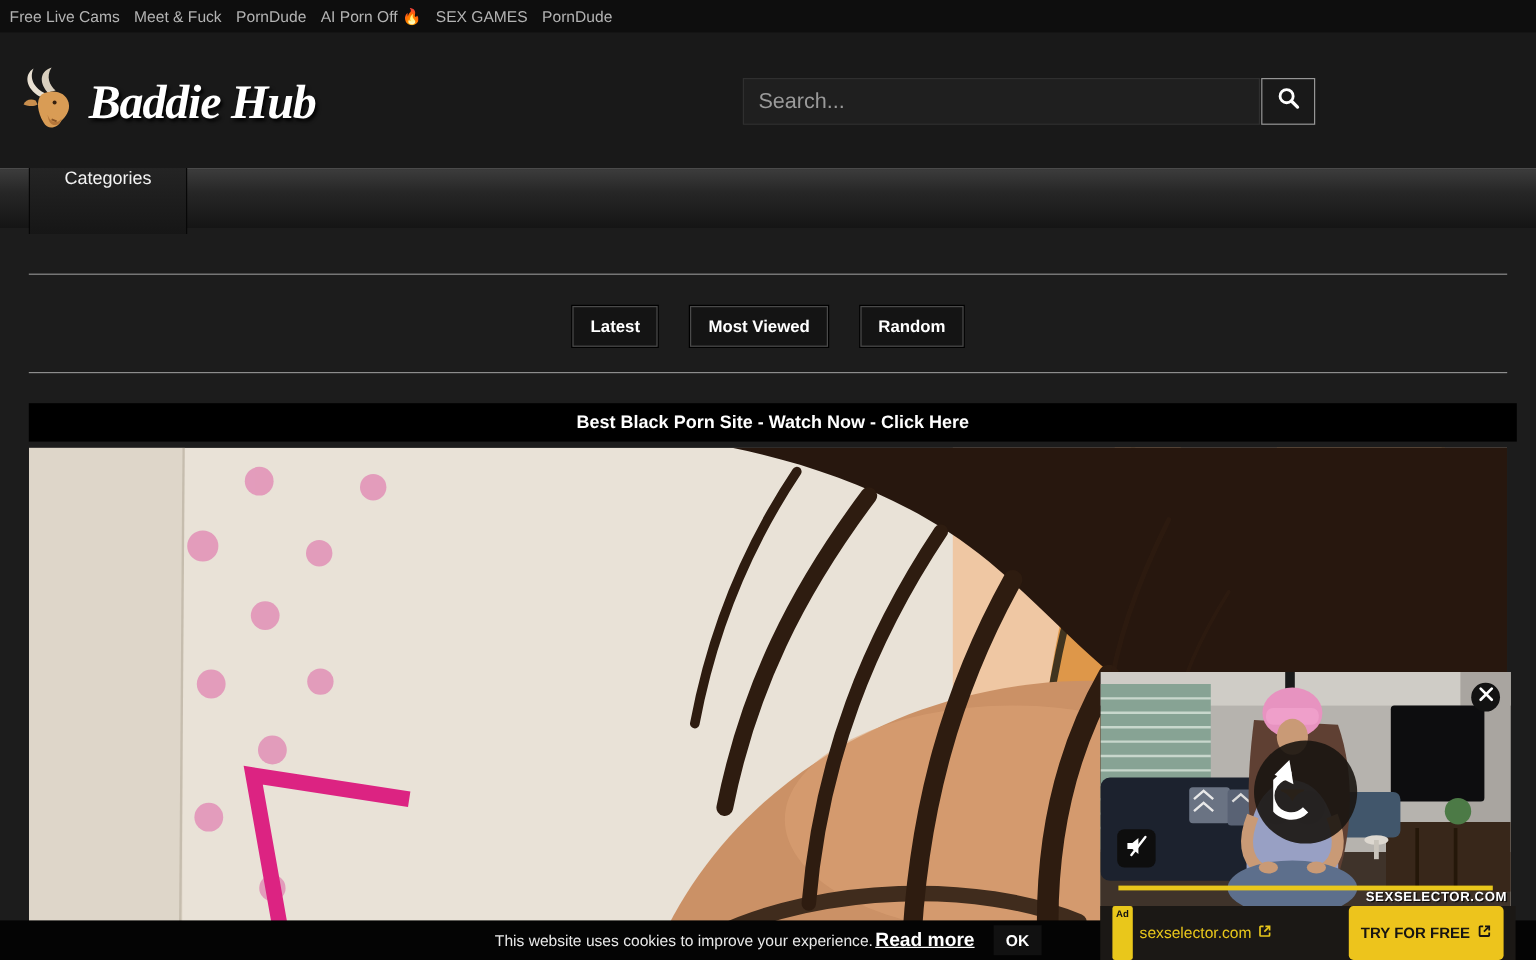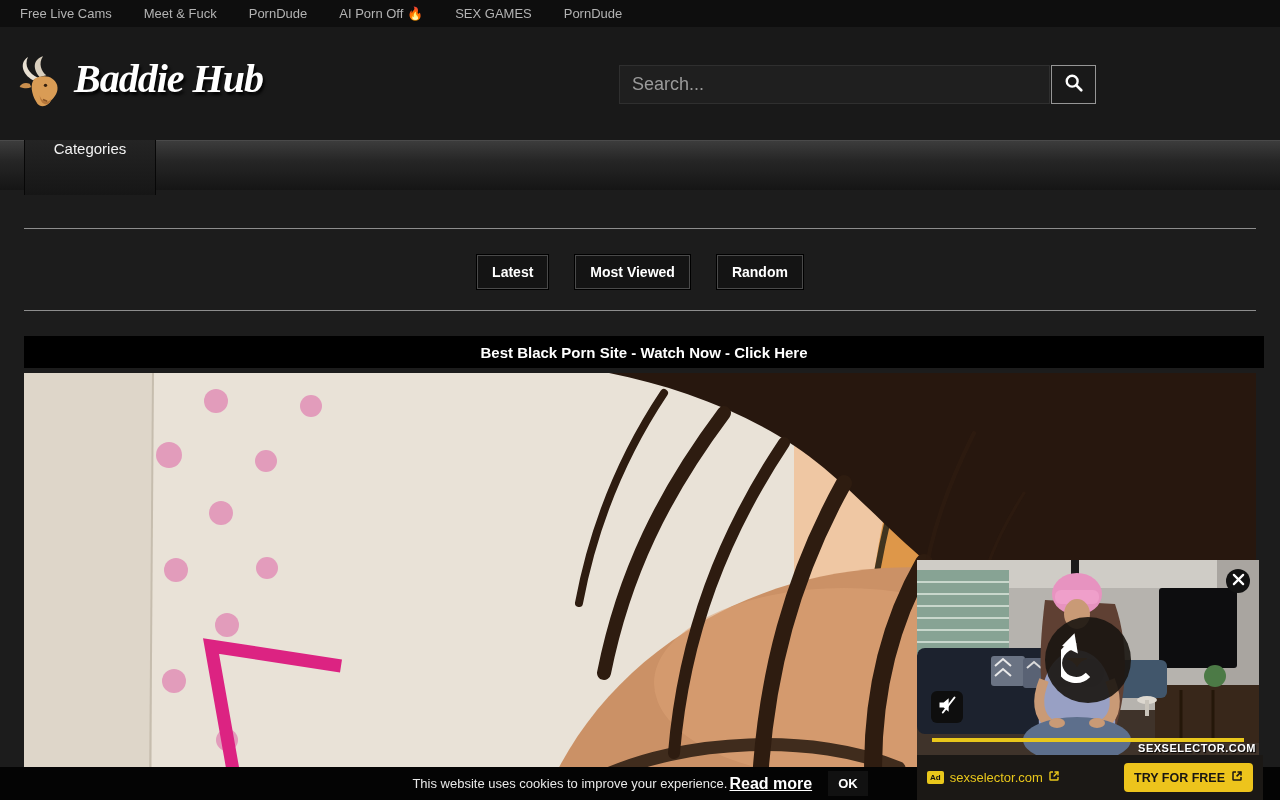--- a/index.html
+++ b/index.html
@@ -1,25 +1,25 @@
 <!DOCTYPE html>
 <html><head>
 <meta charset="utf-8">
 <style>
   * { margin:0; padding:0; box-sizing:border-box; }
   html,body { width:1280px; height:800px; background:#1c1c1c; font-family:"Liberation Sans", sans-serif; overflow:hidden; }
   #stage { position:relative; width:1280px; height:800px; background:#1c1c1c; }
 
   
-  .topbar { position:absolute; top:0; left:0; width:100%; height:27px; background:#0e0e0e; display:flex; align-items:center; padding-left:20px; gap:32px; z-index:6; }
+  .topbar { position:absolute; top:0; left:0; width:100%; height:27px; background:#0e0e0e; display:flex; align-items:center; padding-left:8px; gap:12px; z-index:6; }
   .topbar a { color:#b3b3b3; font-size:13px; text-decoration:none; white-space:nowrap; }
 
   
   .header { position:absolute; top:27px; left:0; width:100%; height:113px; background:#191919; z-index:5; }
-  .brand { position:absolute; left:18px; top:28px; display:flex; gap:6px; cursor:pointer; }
+  .brand { position:absolute; left:18px; top:28px; display:flex; align-items:center; gap:6px; cursor:pointer; }
   .brand-text { color:#fff; font-family:"Liberation Serif", serif; font-style:italic; font-weight:bold; font-size:40px; letter-spacing:-1px; text-shadow:2px 3px 3px rgba(0,0,0,.9); }
   .searchwrap { position:absolute; left:619px; top:38px; display:flex; height:39px;justify-content:space-between; }
   .searchwrap input { width:431px; height:39px; background:#1f1f1f; border:1px solid #2f2f2f; color:#cfcfcf; font-size:18px; padding:0 12px; outline:none; }
   .searchwrap input::placeholder { color:#9a9a9a; }
   .search-btn { width:45px; height:39px; margin-left:1px; background:#191919; border:1px solid #969696; display:flex; align-items:center; justify-content:center; cursor:pointer; }
 
   
   .navbar { position:absolute; top:140px; left:0; width:100%; height:50px; background:linear-gradient(180deg,#3c3c3c 0%,#262626 40%,#151515 100%); border-top:1px solid #4a4a4a; z-index:4; }
   .nav-tab { position:absolute; top:140px; left:24px; width:132px; height:55px; background:linear-gradient(180deg,#242424,#161616); border-left:1px solid #070707; border-right:1px solid #070707; color:#f2f2f2; font-size:15px; display:flex; align-items:flex-start; justify-content:center; cursor:pointer; z-index:5; }
 
@@ -46,21 +46,21 @@
 
   
   .ad { position:absolute; right:21px; bottom:0; width:342px; height:240px; z-index:10; background:#161412; }
   .ad-video { position:relative; width:342px; height:195px; overflow:hidden; cursor:pointer; }
   .ad-video > svg.scene { display:block; width:100%; height:100%; }
   .replay { position:absolute; left:50%; top:100px; transform:translate(-50%,-50%); width:86px; height:86px; border-radius:50%; background:rgba(26,21,17,.9); display:flex; align-items:center; justify-content:center; cursor:pointer; }
   .mutebtn { position:absolute; left:14px; bottom:32px; width:32px; height:32px; border-radius:6px; background:rgba(12,10,8,.85); display:flex; align-items:center; justify-content:center; cursor:pointer; }
   .progress { position:absolute; left:15px; right:15px; bottom:13px; height:4px; background:#e9c71b; }
   .watermark { position:absolute; right:3px; bottom:1px; color:#fff; font-weight:bold; font-size:11px; letter-spacing:.5px; text-shadow:1px 1px 1px #000; }
   .ad-close { position:absolute; top:9px; right:9px; width:24px; height:24px; border-radius:50%; background:#121212; display:flex; align-items:center; justify-content:center; cursor:pointer; }
-  .ad-bar { position:relative; width:346px; height:45px; background:#1b1815; display:flex; align-items:center; padding:0 10px; }
+  .ad-bar { position:relative; width:346px; height:45px; background:#1b1815; display:flex; padding:0 10px; }
   .ad-badge { background:#e9c71b; color:#161412; font-size:8px; font-weight:bold; padding:2px 3px; border-radius:2px; margin-right:6px; }
   .ad-domain { color:#e9c71b; font-size:13px; text-decoration:none; display:flex; align-items:center; gap:5px; cursor:pointer; }
   .ad-cta { margin-left:auto; background:#edc41c; color:#181512; border:none; border-radius:4px; font-size:12.5px; font-weight:bold; padding:7px 10px; display:flex; align-items:center; gap:6px; cursor:pointer; font-family:"Liberation Sans",sans-serif; }
 </style>
 </head>
 <body>
 
 <div id="stage">
 
   <div class="topbar">

